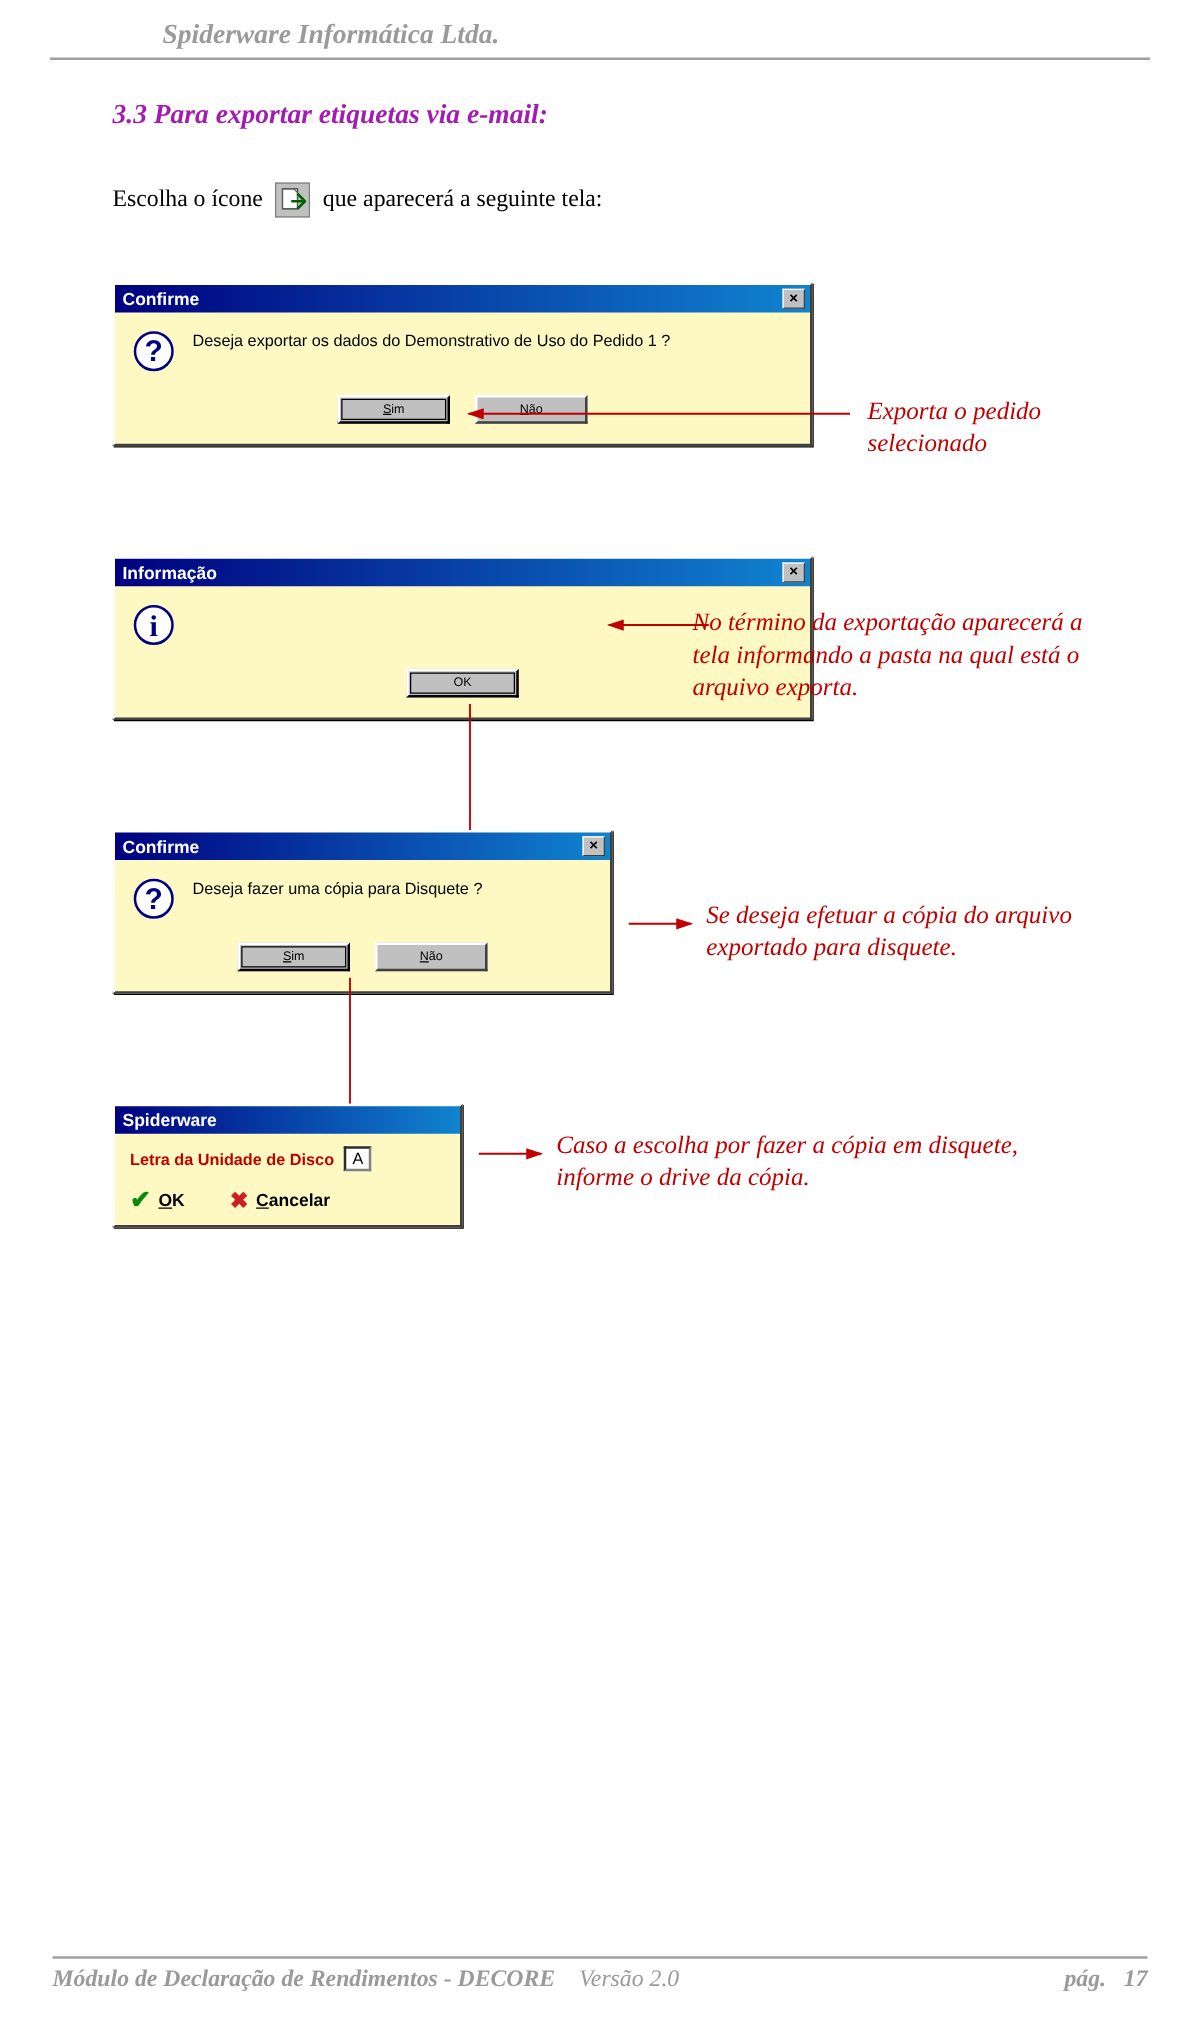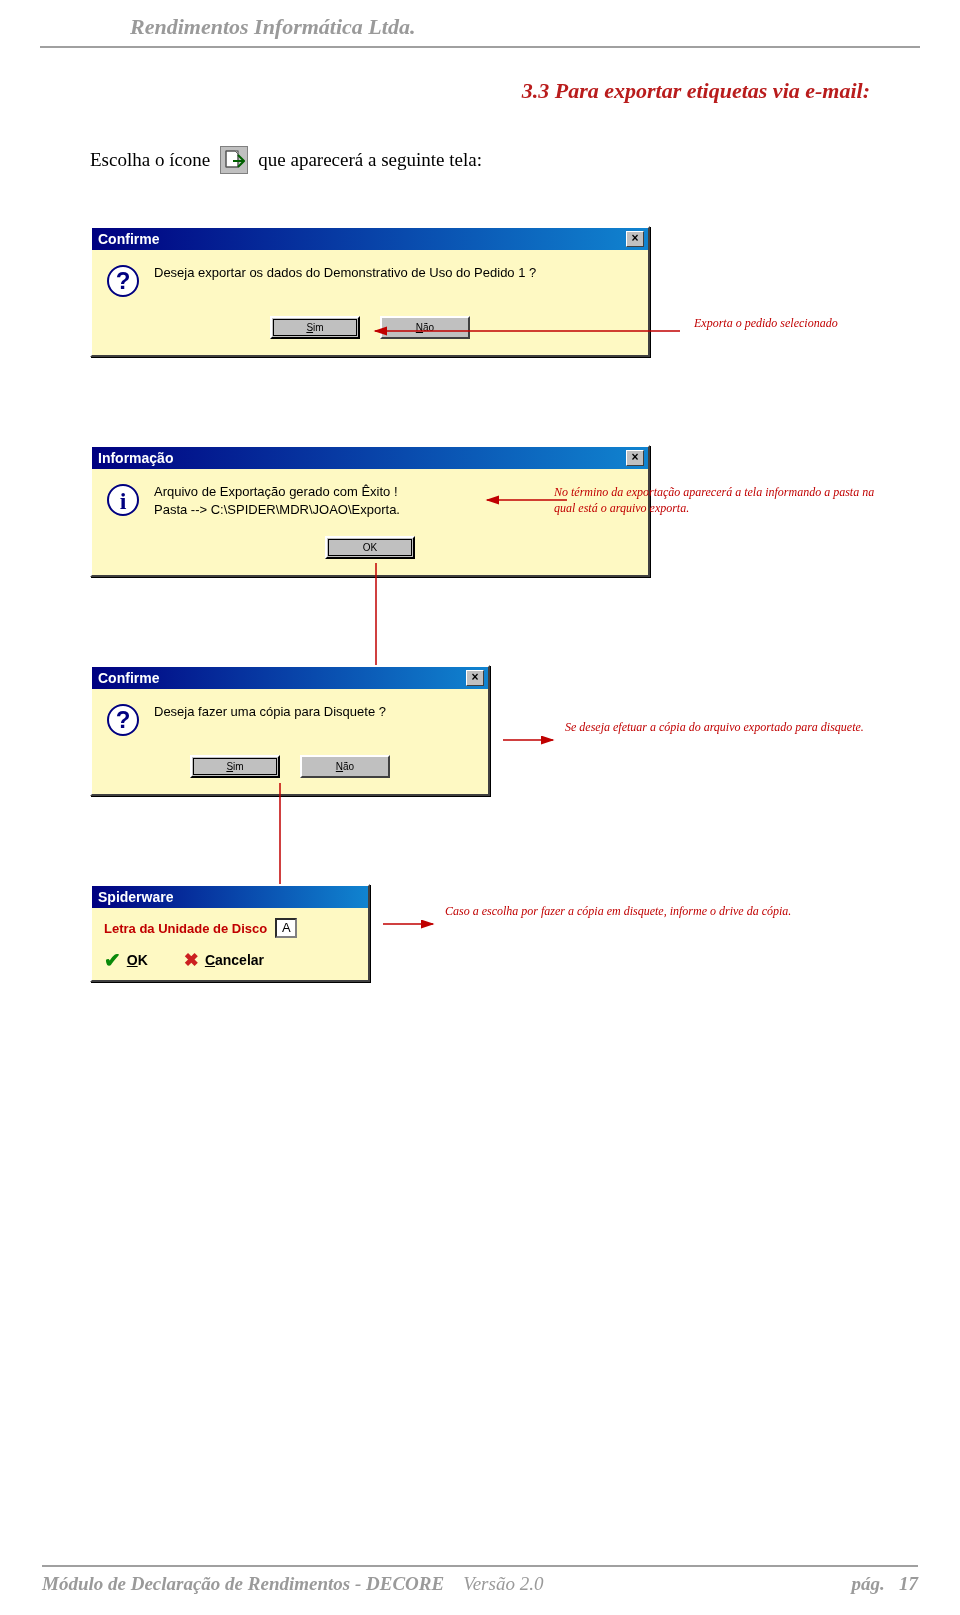--- a/index.html
+++ b/index.html
@@ -21,23 +21,22 @@
     width: 880px;
     margin: 0 auto;
   }
   .content {
     padding: 30px 90px 0 90px;
   }
   .section-title {
     font-style: italic;
     font-weight: bold;
     font-size: 22px;
-    color: #b91c1c;
+    color: #a21caf;
     margin-bottom: 42px;
-    text-align: right;
   }
   .intro-line {
     font-size: 19px;
     display: flex;
     align-items: center;
     gap: 10px;
     margin-bottom: 52px;
   }
   .icon-box {
     width: 28px;
@@ -118,21 +117,21 @@
   .q-circle { fill: #fff; stroke: #000080; stroke-width: 2; }
   .q-text { font: bold 24px Arial; fill: #000080; }
   .i-circle { fill: #fff; stroke: #000080; stroke-width: 2; }
   .i-text { font: bold 24px Georgia; fill: #000080; }
 
   
   .callout {
     position: absolute;
     color: #c00000;
     font-style: italic;
-    font-size: 12px;
+    font-size: 20px;
     line-height: 1.3;
   }
   .arrow-svg { position: absolute; pointer-events: none; }
 
   
   .drive-body {
     padding: 10px 21px 8px 12px;
     font-family: Tahoma, Arial, sans-serif;
     font-size: 13px;
   }
@@ -179,21 +178,21 @@
   .block { position: relative; margin-bottom: 88px; }
   .d1 { width: 560px; }
   .d2 { width: 560px; }
   .d3 { width: 400px; }
   .d4 { width: 280px; }
 </style>
 </head>
 <body>
 
 <div class="page-header">
-  <span>Rendimentos Informática Ltda.</span>
+  <span>Spiderware Informática Ltda.</span>
 </div>
 
 <div class="content">
 
   <div class="section-title">3.3 Para exportar etiquetas via e-mail:</div>
 
   <div class="intro-line">
     <span>Escolha o ícone</span>
     <span class="icon-box">
       <svg viewBox="0 0 22 22">
@@ -242,24 +241,20 @@
       <div class="titlebar">
         <span>Informação</span>
         <span class="xbtn">×</span>
       </div>
       <div class="dlg-body">
         <div class="dlg-row">
           <svg class="i-icon" viewBox="0 0 34 34">
             <circle cx="17" cy="17" r="15" class="i-circle"></circle>
             <text x="17" y="26" text-anchor="middle" class="i-text">i</text>
           </svg>
-          <div class="msg-text">
-            <div>Arquivo de Exportação gerado com Êxito !</div>
-            <div>Pasta --&gt; C:\SPIDER\MDR\JOAO\Exporta.</div>
-          </div>
         </div>
         <div class="btn-row">
           <div class="btn95 default">OK</div>
         </div>
       </div>
     </div>
     <svg class="arrow-svg" style="left:392px; top:45px;" width="90" height="20">
       <defs>
           <marker id="ah2" markerWidth="10" markerHeight="10" refX="8" refY="3" orient="auto">
             <path d="M0,0 L0,6 L9,3 z" fill="#c00000"></path>

